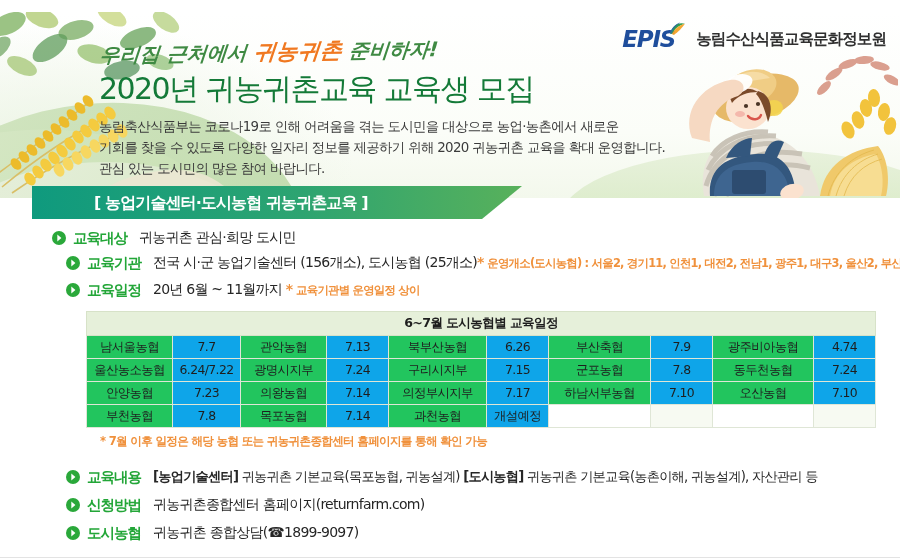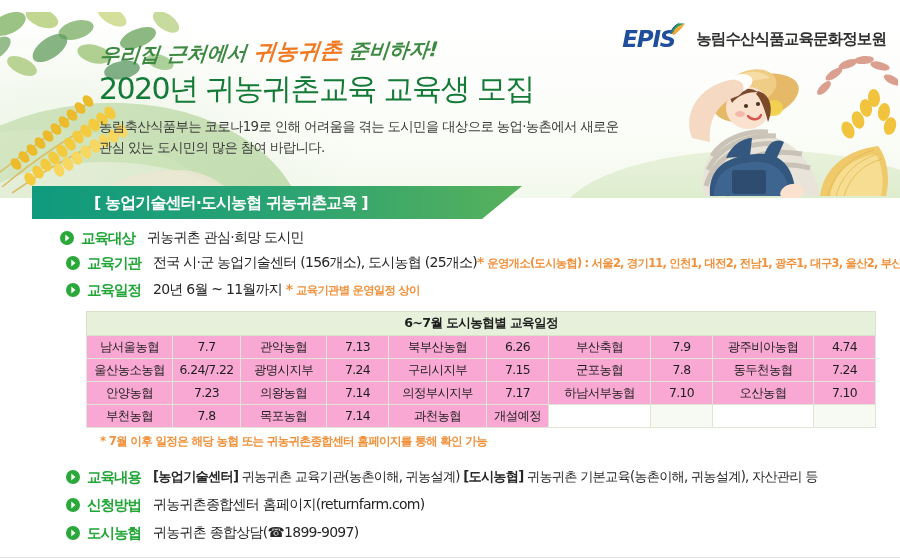--- a/index.html
+++ b/index.html
@@ -222,33 +222,33 @@
     font-size: 12.4px;
     color: #1e1e1e;
     letter-spacing: -0.6px;
     table-layout: fixed;
   }
   .sched-table th, .sched-table td {
     border: 1px solid #dfe6d6;
     height: 20px;
     text-align: center;
     padding: 1px 2px;
-    background: #f9a8d4;
+    background: #22c55e;
     line-height: 1.15;
   }
   .sched-table thead th {
     background: #e6f0da;
     font-weight: 700;
     font-size: 12.6px;
     height: 21px;
     border-color: #d7e2c8;
     color: #1e1e1e;
   }
   .sched-table td.date {
-    background: #f9a8d4;
+    background: #0ea5e9;
   }
   .sched-table td.empty { background: #f7faf2; }
   .sched-table td.empty.name { background: #ffffff; }
 
   .table-footnote {
     position: absolute;
     left: 100px; top: 434px;
     font-size: 11.6px;
     font-weight: 700;
     color: #f0913c;
@@ -411,31 +411,32 @@
     </svg>
 
     <div class="script-line">
       <span>우리집 근처에서 </span><span class="hl">귀농귀촌</span><span> 준비하자!</span>
     </div>
 
     <div class="main-title">2020년 귀농귀촌교육 교육생 모집</div>
 
     <div class="hero-body">
       <div>농림축산식품부는 코로나19로 인해 어려움을 겪는 도시민을 대상으로 농업·농촌에서 새로운</div>
+      <div>기회를 찾을 수 있도록 다양한 일자리 정보를 제공하기 위해 2020 귀농귀촌 교육을 확대 운영합니다.</div>
       <div>관심 있는 도시민의 많은 참여 바랍니다.</div>
     </div>
   </div>
 
   <div class="band">
     <div class="band-bg"></div>
     <div class="band-bg2"></div>
     <div class="band-label">[ 농업기술센터·도시농협 귀농귀촌교육 ]</div>
   </div>
 
-  <div class="row" style="left:60px; top:229px;">
+  <div class="row" style="left:52px; top:229px;">
     <svg class="bullet" viewBox="0 0 14 14">
       <circle cx="7" cy="7" r="7" fill="#2aa83a"></circle>
       <path d="M5.3 3.6 L9.4 7 L5.3 10.4 Z" fill="#ffffff"></path>
     </svg>
     <span class="row-label">교육대상</span>
     <span class="row-value">귀농귀촌 관심·희망 도시민</span>
   </div>
 
   <div class="row" style="left:66px; top:254px;">
     <svg class="bullet" viewBox="0 0 14 14">
@@ -526,21 +527,21 @@
   </table>
 
   <div class="table-footnote">* 7월 이후 일정은 해당 농협 또는 귀농귀촌종합센터 홈페이지를 통해 확인 가능</div>
 
   <div class="row" style="left:66px; top:468px;">
     <svg class="bullet" viewBox="0 0 14 14">
       <circle cx="7" cy="7" r="7" fill="#2aa83a"></circle>
       <path d="M5.3 3.6 L9.4 7 L5.3 10.4 Z" fill="#ffffff"></path>
     </svg>
     <span class="row-label">교육내용</span>
-    <span class="row-value" style="font-size:13.2px;"><span class="bold">[농업기술센터]</span><span> 귀농귀촌 교육기관(농촌이해, 귀농설계)  </span><span class="bold">[도시농협]</span><span> 귀농귀촌 기본교육(농촌이해, 귀농설계), 자산관리 등</span></span>
+    <span class="row-value" style="font-size:13.2px;"><span class="bold">[농업기술센터]</span><span> 귀농귀촌 기본교육(목포농협, 귀농설계)  </span><span class="bold">[도시농협]</span><span> 귀농귀촌 기본교육(농촌이해, 귀농설계), 자산관리 등</span></span>
   </div>
 
   <div class="row" style="left:66px; top:496px;">
     <svg class="bullet" viewBox="0 0 14 14">
       <circle cx="7" cy="7" r="7" fill="#2aa83a"></circle>
       <path d="M5.3 3.6 L9.4 7 L5.3 10.4 Z" fill="#ffffff"></path>
     </svg>
     <span class="row-label">신청방법</span>
     <span class="row-value">귀농귀촌종합센터 홈페이지(returnfarm.com)</span>
   </div>

